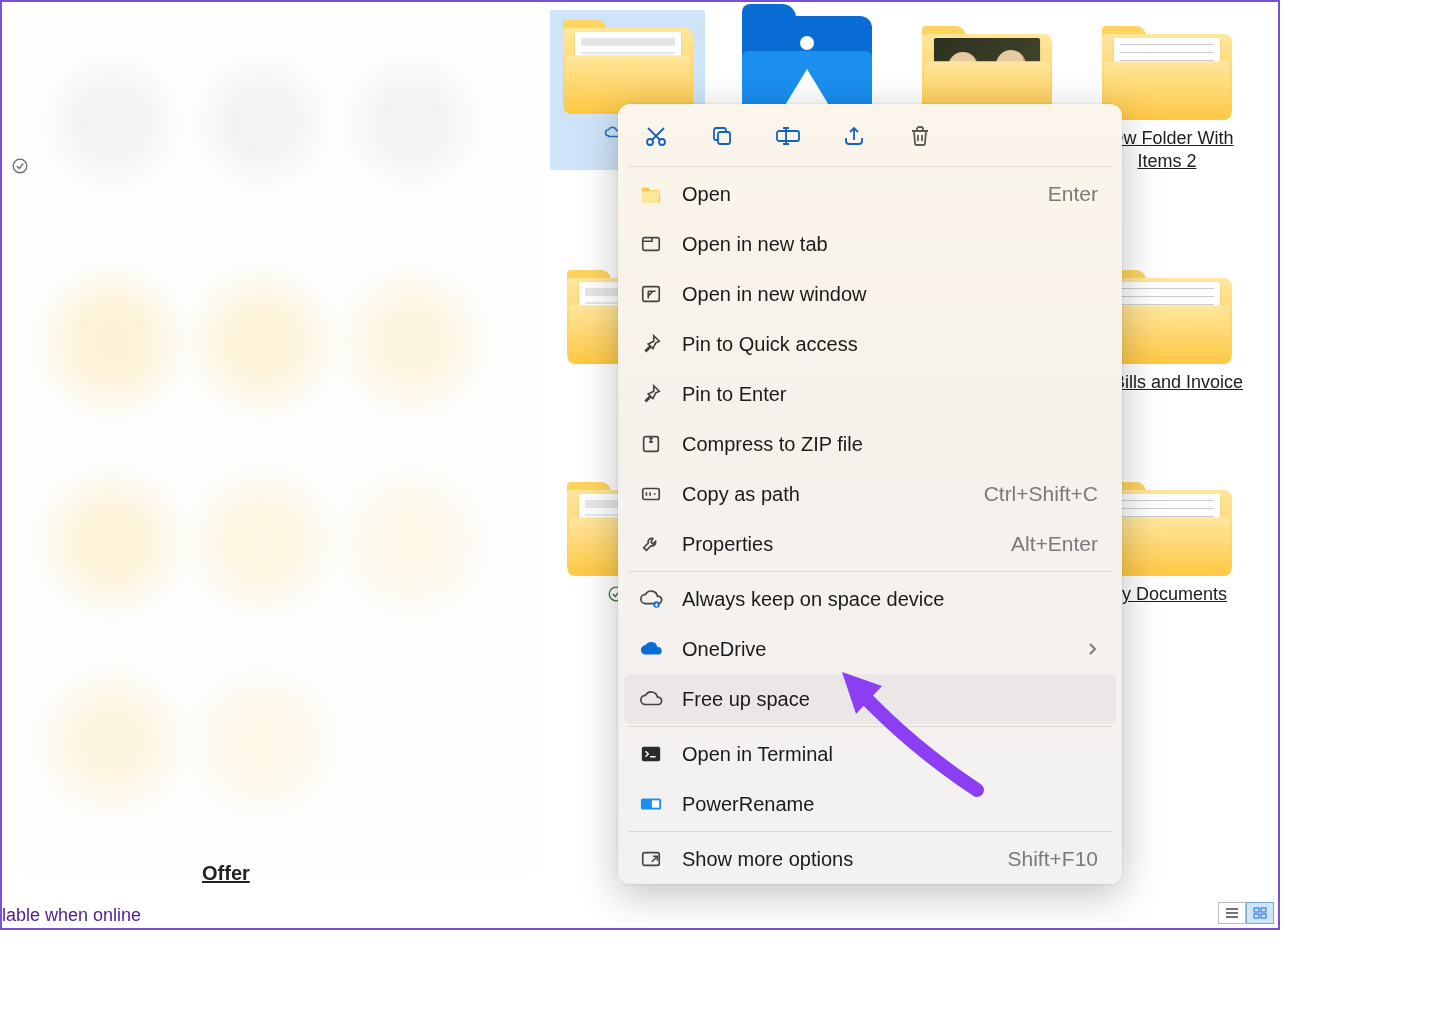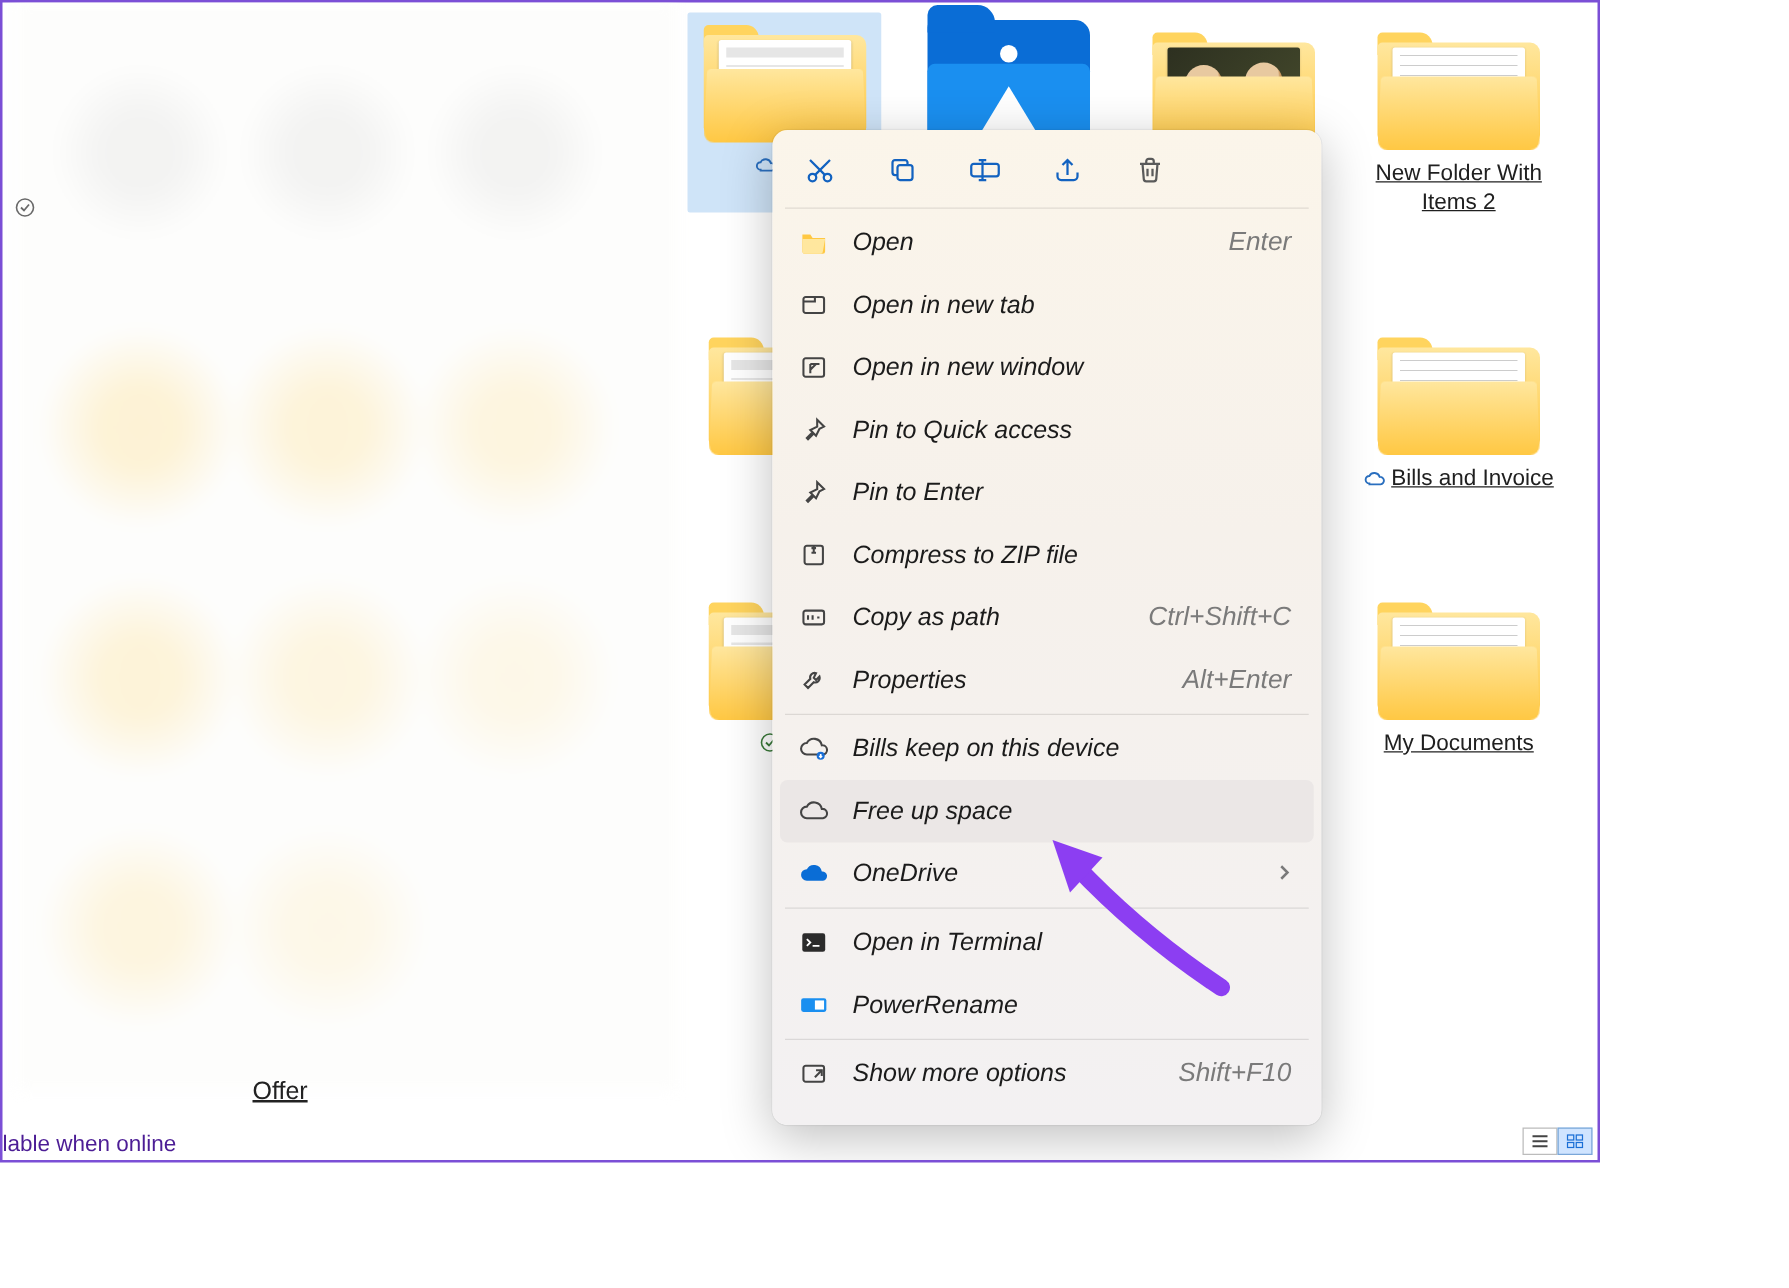--- a/index.html
+++ b/index.html
@@ -142,48 +142,47 @@
     margin-right:4px;
   }
   .cloud-glyph svg, .check-glyph svg { display:block; }
   .selected-folder {
     position:absolute; left:548px; top:8px; width:155px; height:160px;
     background:#cfe4f8; border-radius:2px;
     text-align:center; padding-top:10px;
   }
   .offer-label {
     position:absolute; left:200px; top:860px;
-    font-size:20px; text-decoration:underline; color:#222;
+    font-size:20px; text-decoration:underline; color:#222;font-weight:bold;
   }
   .status-text {
     position:absolute; left:0; bottom:2px;
     font-size:18px; color:#4c1d95;
   }
   .viewmode {
     position:absolute; right:4px; bottom:4px;
     display:flex; gap:0;
   }
   .viewmode .vm {
     width:28px; height:22px; border:1px solid #bcbcbc; display:flex; align-items:center; justify-content:center;
     background:#fff;
   }
   .viewmode .vm.active { background:#cfe4ff; border-color:#7aa7d8; }
 
   
   .ctx {
     position:absolute;
     left:616px; top:102px;
-    width:439px;
+    width:504px;
     background: linear-gradient(180deg,#fbf5ea,#f6f1eb 40%, #f3f1f2);
     border-radius:12px;
     box-shadow: 0 10px 40px rgba(0,0,0,0.25), 0 0 0 1px rgba(0,0,0,0.05);
-    padding: 8px 6px 16px;
+    padding: 8px 6px 0;
     font-size: 20px;
     color:#1b1b1b;
-    font-style:italic;
   }
   .ctx-actions {
     display:flex; gap:38px; padding:10px 14px 14px 18px;
   }
   .ctx-actions .act {
     width:28px; height:28px; display:flex; align-items:center; justify-content:center;
     color:#1262c0; cursor:pointer; border-radius:4px;
   }
   .ctx-actions .act.gray { color:#5a5a5a; }
   .ctx-sep { height:1px; background:rgba(0,0,0,0.1); margin:2px 4px; }
@@ -442,42 +441,42 @@
   <div class="ctx-sep"></div>
 
   <div class="ctx-item">
     <span class="ctx-ico">
         <svg width="24" height="22" viewBox="0 0 26 22" fill="none" stroke="#444" stroke-width="1.8">
           <path d="M7 16a5 5 0 010-10 7 7 0 0113 2 4 4 0 011 8H7z"></path>
           <circle cx="19" cy="17" r="3.5" fill="#1a6fd6" stroke="none"></circle>
           <path d="M19 15.5v3M17.8 17.3l1.2 1.2 1.2-1.2" stroke="#fff" stroke-width="1.4"></path>
         </svg>
       </span>
-    <span class="ctx-label">Bills keep on this device</span>
-  </div>
-  <div class="ctx-item hovered">
-    <span class="ctx-ico">
-        <svg width="24" height="20" viewBox="0 0 26 20" fill="none" stroke="#444" stroke-width="1.8">
-          <path d="M7 16a5 5 0 010-10 7 7 0 0113 2 4 4 0 011 8H7z"></path>
-        </svg>
-      </span>
-    <span class="ctx-label">Free up space</span>
+    <span class="ctx-label">Always keep on space device</span>
   </div>
   <div class="ctx-item">
     <span class="ctx-ico">
         <svg width="24" height="18" viewBox="0 0 26 18">
           <path fill="#0a6dd6" d="M7 15a5 5 0 010-10 7 7 0 0113 2 4 4 0 011 8H7z"></path>
         </svg>
       </span>
     <span class="ctx-label">OneDrive</span>
     <span class="ctx-chevron">
       <svg width="10" height="14" viewBox="0 0 10 14">
           <path d="M2 2l5 5-5 5" fill="none" stroke="#7a7a7a" stroke-width="2"></path>
         </svg>
     </span>
+  </div>
+  <div class="ctx-item hovered">
+    <span class="ctx-ico">
+        <svg width="24" height="20" viewBox="0 0 26 20" fill="none" stroke="#444" stroke-width="1.8">
+          <path d="M7 16a5 5 0 010-10 7 7 0 0113 2 4 4 0 011 8H7z"></path>
+        </svg>
+      </span>
+    <span class="ctx-label">Free up space</span>
   </div>
 
   <div class="ctx-sep"></div>
 
   <div class="ctx-item">
     <span class="ctx-ico">
         <svg width="22" height="20" viewBox="0 0 24 20">
           <rect x="2" y="2" width="20" height="16" rx="2" fill="#2b2b2b"></rect>
           <path d="M6 7l3 3-3 3M11 13h6" stroke="#fff" stroke-width="1.6" fill="none"></path>
         </svg>

